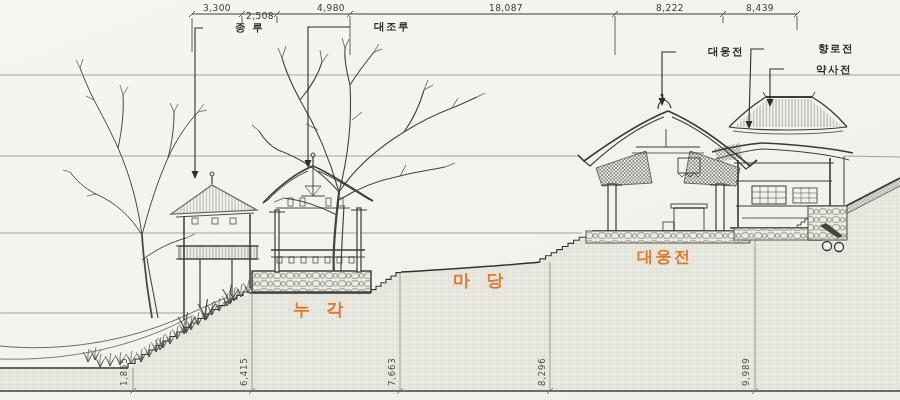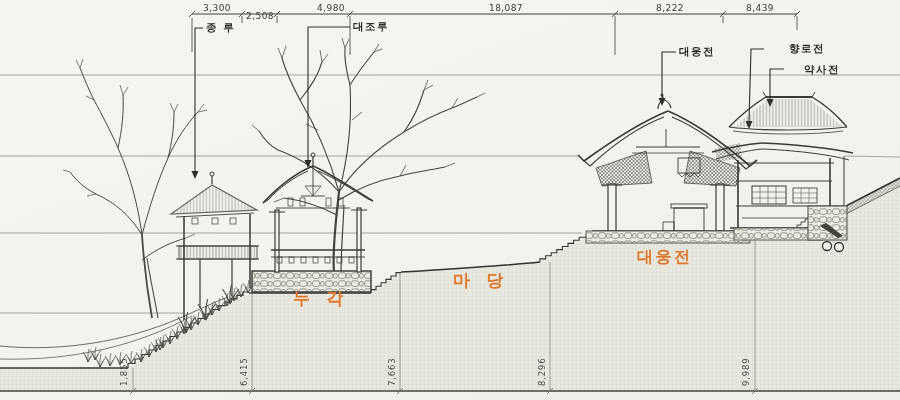--- a/index.html
+++ b/index.html
@@ -4,21 +4,21 @@
 <style>
   html,body{margin:0;padding:0;background:#ffffff;}
   #stage{
     position:relative;width:900px;height:400px;overflow:hidden;
     background:linear-gradient(160deg,#f6f5f1 0%,#f3f2ec 55%,#efeee8 100%);
     font-family:"DejaVu Sans",sans-serif;
   }
   #stage svg{position:absolute;left:0;top:0;}
   .lbl{position:absolute;white-space:nowrap;color:#3a3936;}
   .dimtop{font-size:9px;letter-spacing:.4px;transform:translateX(-50%);}
-  .bld{font-size:10.5px;font-weight:bold;letter-spacing:1.5px;color:#2c2b28;}
+  .bld{font-size:10.5px;font-weight:bold;letter-spacing:1.5px;color:#2c2b28;margin-left:29px;}
   .orange{font-weight:bold;color:#e2762a;}
   .o-big{font-size:17px;letter-spacing:6px;font-family:Liberation Serif, serif;}
   .o-med{font-size:16px;letter-spacing:2.5px;}
   .vdim{font-size:8.5px;color:#4a4946;letter-spacing:.8px;
         transform:rotate(-90deg);transform-origin:0 0;}
 </style>
 </head>
 <body>
 
 <div id="stage">
@@ -325,26 +325,26 @@
 </svg>
 
   <div class="lbl dimtop" style="left:217px;top:3px;">3,300</div>
   <div class="lbl dimtop" style="left:260px;top:3px;margin-top:8px;">2,508</div>
   <div class="lbl dimtop" style="left:315px;top:3px;margin-left:16px;">4,980</div>
   <div class="lbl dimtop" style="left:490px;top:3px;margin-left:16px;">18,087</div>
   <div class="lbl dimtop" style="left:670px;top:3px;">8,222</div>
   <div class="lbl dimtop" style="left:760px;top:3px;">8,439</div>
 
   <div class="lbl bld" style="left:206px;top:21px;">종 루</div>
-  <div class="lbl bld" style="left:353px;top:20px;">대조루</div>
+  <div class="lbl bld" style="left:345px;top:20px;">대조루</div>
   <div class="lbl bld" style="left:679px;top:45px;">대웅전</div>
   <div class="lbl bld" style="left:789px;top:42px;">향로전</div>
-  <div class="lbl bld" style="left:804px;top:63px;">약사전</div>
-
-  <div class="lbl orange o-big" style="left:293px;top:287px;">누 각</div>
+  <div class="lbl bld" style="left:787px;top:63px;">약사전</div>
+
+  <div class="lbl orange o-big" style="left:293px;top:298px;">누 각</div>
   <div class="lbl orange o-big" style="left:453px;top:269px;">마 당</div>
   <div class="lbl orange o-med" style="left:637px;top:247px;">대웅전</div>
 
   <div class="lbl vdim" style="left:119px;top:386px;">1,855</div>
   <div class="lbl vdim" style="left:239px;top:386px;">6,415</div>
   <div class="lbl vdim" style="left:387px;top:386px;">7,663</div>
   <div class="lbl vdim" style="left:537px;top:386px;">8,296</div>
   <div class="lbl vdim" style="left:741px;top:386px;">9,989</div>
 
 </div>

